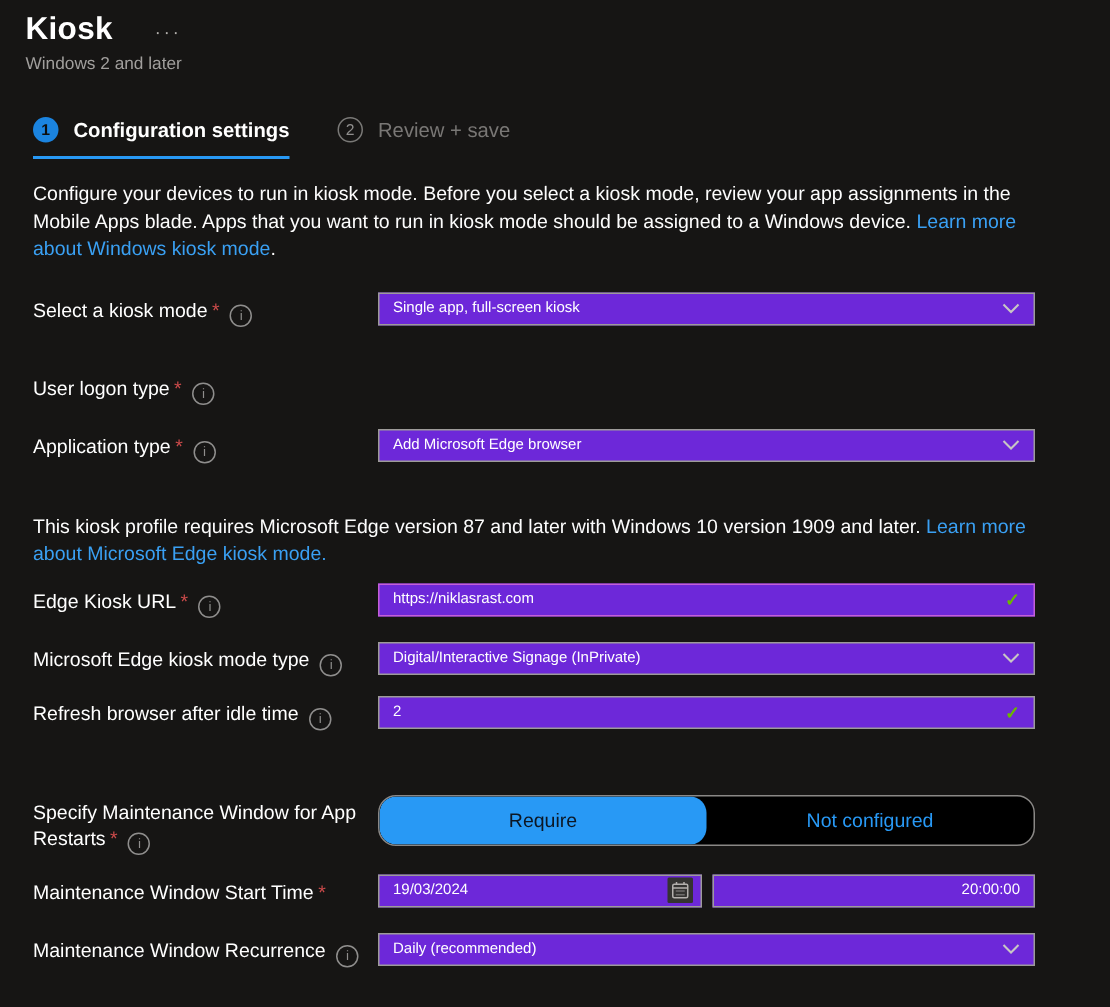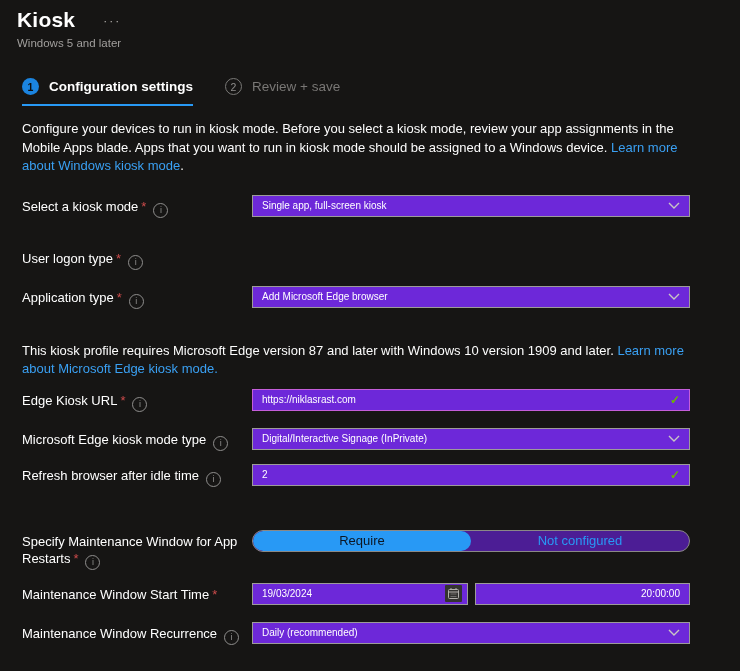--- a/index.html
+++ b/index.html
@@ -51,22 +51,22 @@
     font-size:10px; color:#ffffff; cursor:pointer;
   }
   .inputbox { cursor:text; }
   .val { white-space:nowrap; overflow:hidden; text-overflow:ellipsis; }
   .chev { display:flex; align-items:center; margin-left:8px; }
   .check { color:#6bb700; font-size:12px; font-weight:700; margin-left:8px; }
   .check::before { content:"\2713"; }
   .url-box { border-color:#c45ed9; }
 
   
-  .toggle { height:22px; box-sizing:border-box; border:1px solid #8a8886; border-radius:12px;
-    display:flex; overflow:hidden; background:#4c1d95; }
+  .toggle { height:34px; box-sizing:border-box; border:1px solid #8a8886; border-radius:12px;
+    display:flex; overflow:hidden; background:#000000; }
   .tg-on { flex:1; background:#2899f5; border-radius:11px; color:#0c1724; font-size:13px;
     display:flex; align-items:center; justify-content:center; cursor:pointer; }
   .tg-off { flex:1; color:#2899f5; font-size:13px; display:flex; align-items:center;
     justify-content:center; cursor:pointer; }
 
   
   .dt-ctrl { display:flex; gap:7px; }
   .datebox { flex:0 0 216px; }
   .timebox { flex:1;justify-content:flex-end; }
   .cal-btn { display:flex; align-items:center; justify-content:center; width:17px; height:17px;
@@ -85,21 +85,21 @@
 </style>
 </head>
 <body>
 
 <div class="page">
 
   <div class="hdr-row">
     <div class="title">Kiosk</div>
     <div class="more-btn">···</div>
   </div>
-  <div class="subtitle">Windows 5 and later</div>
+  <div class="subtitle">Windows 2 and later</div>
 
   <div class="tabs">
     <div class="tab active">
       <span class="step-circle">1</span>
       <span class="tab-label">Configuration settings</span>
     </div>
     <div class="tab inactive">
       <span class="step-circle">2</span>
       <span class="tab-label">Review + save</span>
     </div>

